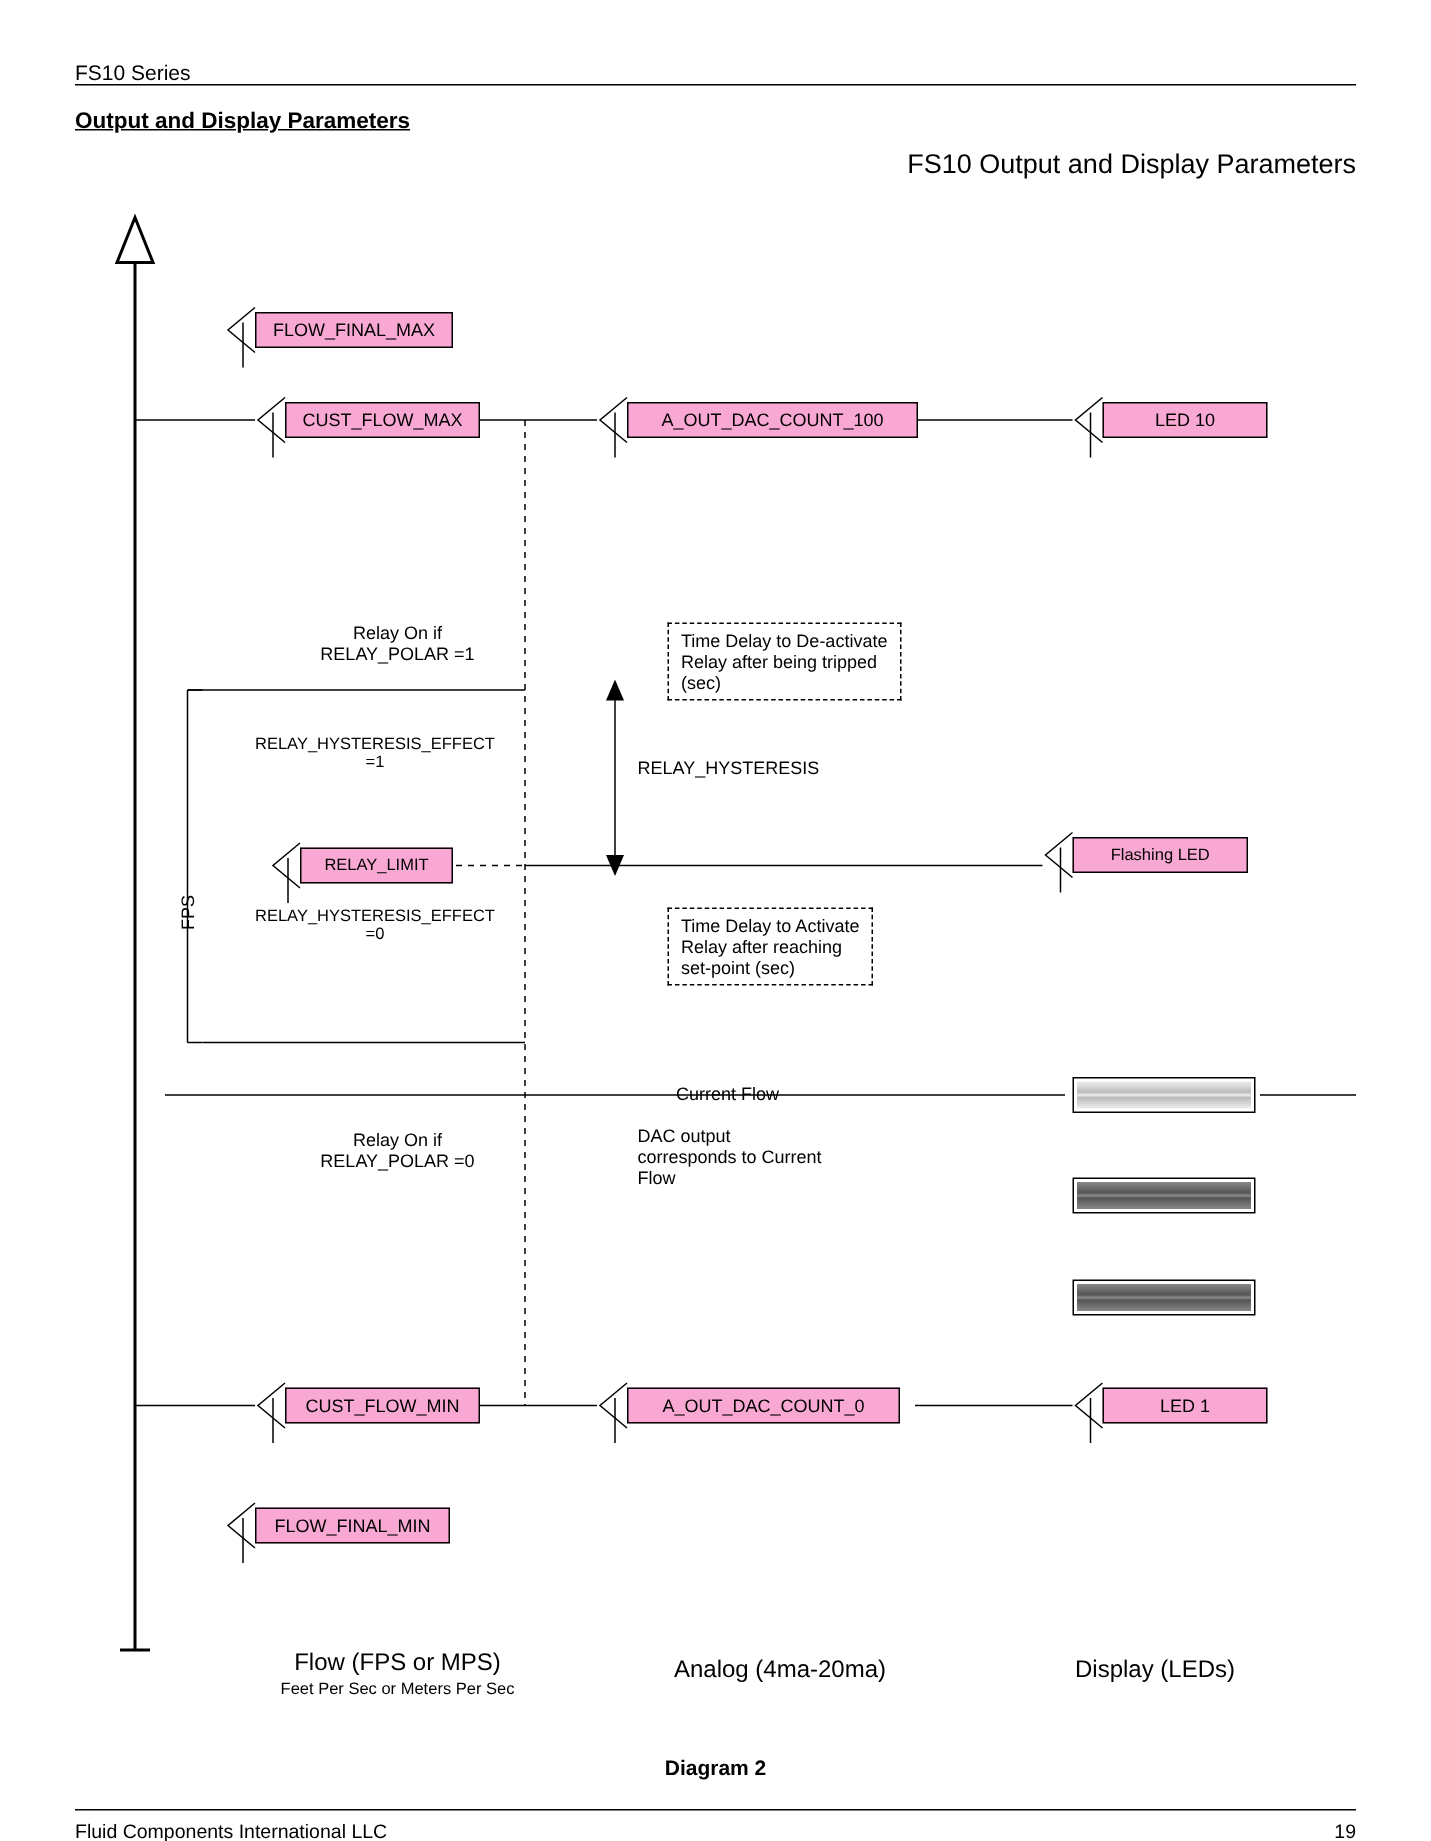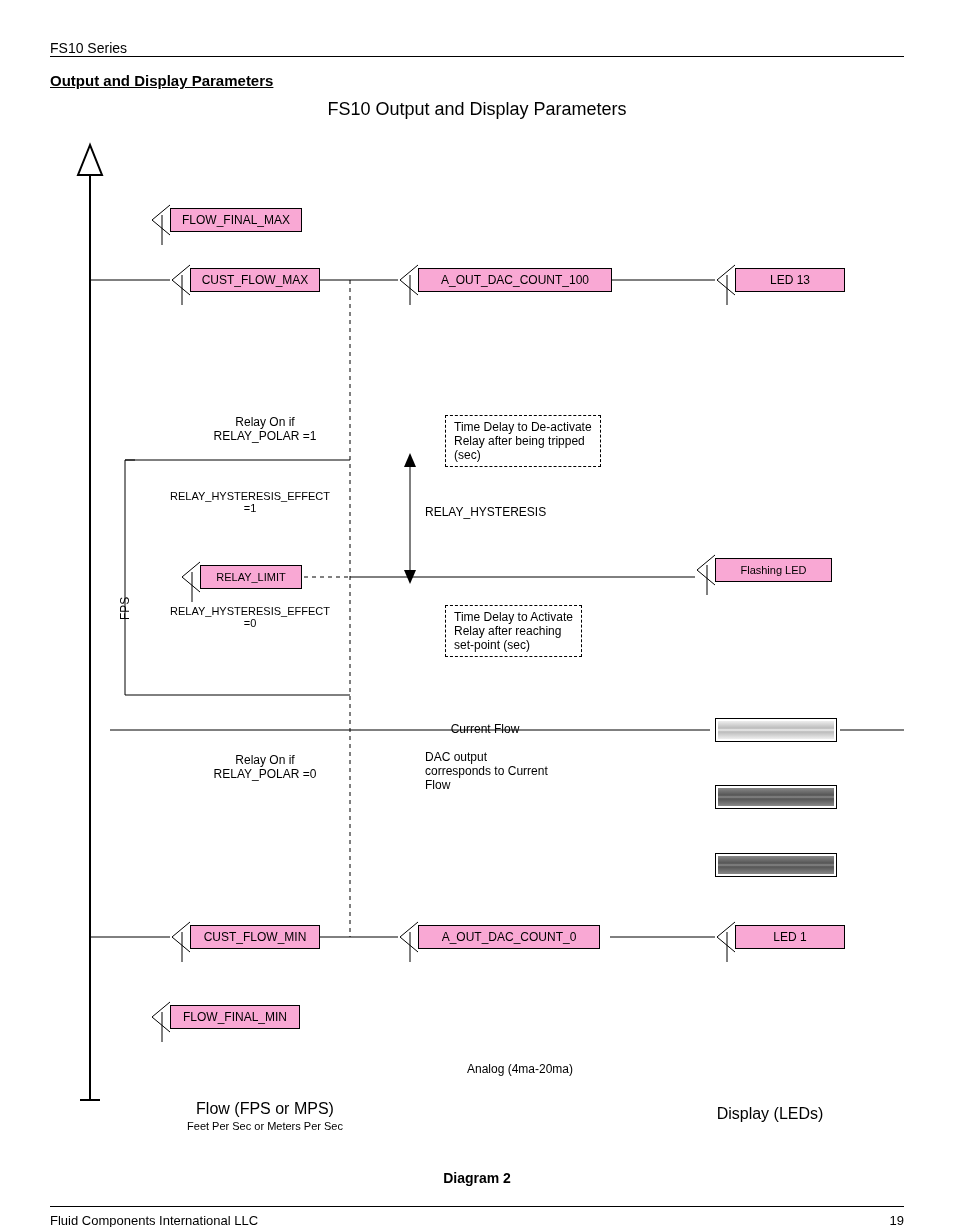--- a/index.html
+++ b/index.html
@@ -1,19 +1,19 @@
 <!DOCTYPE html>
 <html><head>
 <meta charset="utf-8">
 <style>
 body{margin:0;font-family:Arial,Helvetica,sans-serif;background:#fff;color:#000;width:954px}
 .page{padding:40px 50px}
 .series-header{font-size:14px;padding-bottom:0;border-bottom:1px solid #000;margin-bottom:15px}
 .section-title{font-size:15px;font-weight:bold;margin-bottom:10px;font-family:"Arial Narrow",Arial,sans-serif}
-.diagram-title{font-size:18px;text-align:center;margin:10px 0 20px 0}
+.diagram-title{font-size:18px;text-align:right;margin:10px 0 20px 0}
 .diagram{position:relative;width:854px;height:1020px}
 .diagram svg{position:absolute;top:0;left:0}
 .box{position:absolute;border:1px solid #000;background:#f9a8d4;font-size:12px;display:flex;align-items:center;justify-content:center;text-align:center;white-space:nowrap;z-index:5}
 .txt{position:absolute;font-size:12px;text-align:center;z-index:5}
 .dashed-box{position:absolute;border:1px dashed #000;padding:4px 8px;font-size:12px;font-weight:normal;z-index:5;background:#fff}
 .yaxis-label{position:absolute;transform:rotate(-90deg);transform-origin:left top;font-size:12px}
 .led-bar{position:absolute;width:120px;height:22px;border:1px solid #000;z-index:5}
 .led-bar .inner{position:absolute;top:2px;bottom:2px;left:2px;right:2px;background:linear-gradient(to bottom,#eee 0%,#bbb 40%,#eee 50%,#bbb 60%,#eee 100%)}
 .led-bar.dark .inner{background:linear-gradient(to bottom,#888 0%,#555 40%,#888 50%,#555 60%,#888 100%)}
 .footer{margin-top:20px;border-top:1px solid #000;padding-top:6px;display:flex;justify-content:space-between;font-size:13px}
@@ -109,37 +109,37 @@
     <div class="txt" style="left:375px;top:365px;text-align:left">RELAY_HYSTERESIS</div>
     <div class="dashed-box" style="left:395px;top:465px;white-space:pre-line">Time Delay to Activate
 Relay  after reaching
 set-point (sec)</div>
     <div class="txt" style="left:375px;top:582px;width:120px">Current Flow</div>
     <div class="txt" style="left:375px;top:610px;text-align:left;white-space:pre-line">DAC output
 corresponds to Current
 Flow</div>
     <div class="box" style="left:368px;top:785px;width:180px;height:22px">A_OUT_DAC_COUNT_0</div>
 
-    <div class="box" style="left:685px;top:128px;width:108px;height:22px">LED 13</div>
+    <div class="box" style="left:685px;top:128px;width:108px;height:22px">LED 10</div>
     <div class="box" style="left:665px;top:418px;width:115px;height:22px;font-size:11px">Flashing LED</div>
     <div class="box" style="left:685px;top:785px;width:108px;height:22px">LED 1</div>
 
     <div class="led-bar" style="left:665px;top:578px">
         <div class="inner"></div>
       </div>
     <div class="led-bar dark" style="left:665px;top:645px">
         <div class="inner"></div>
       </div>
     <div class="led-bar dark" style="left:665px;top:713px">
         <div class="inner"></div>
       </div>
 
     <div class="txt" style="left:100px;top:960px;width:230px;font-size:16px">Flow (FPS or MPS)</div>
     <div class="txt" style="left:100px;top:980px;width:230px;font-size:11px">Feet Per Sec or Meters Per Sec</div>
-    <div class="txt" style="left:370px;top:922px;width:200px;font-size:12px">Analog (4ma-20ma)</div>
+    <div class="txt" style="left:370px;top:965px;width:200px;font-size:16px">Analog (4ma-20ma)</div>
     <div class="txt" style="left:630px;top:965px;width:180px;font-size:16px">Display (LEDs)</div>
   </div>
 
   <div class="caption">Diagram 2</div>
 
   <div class="footer">
     <span>Fluid Components International LLC</span>
     <span>19</span>
   </div>
 </div>

